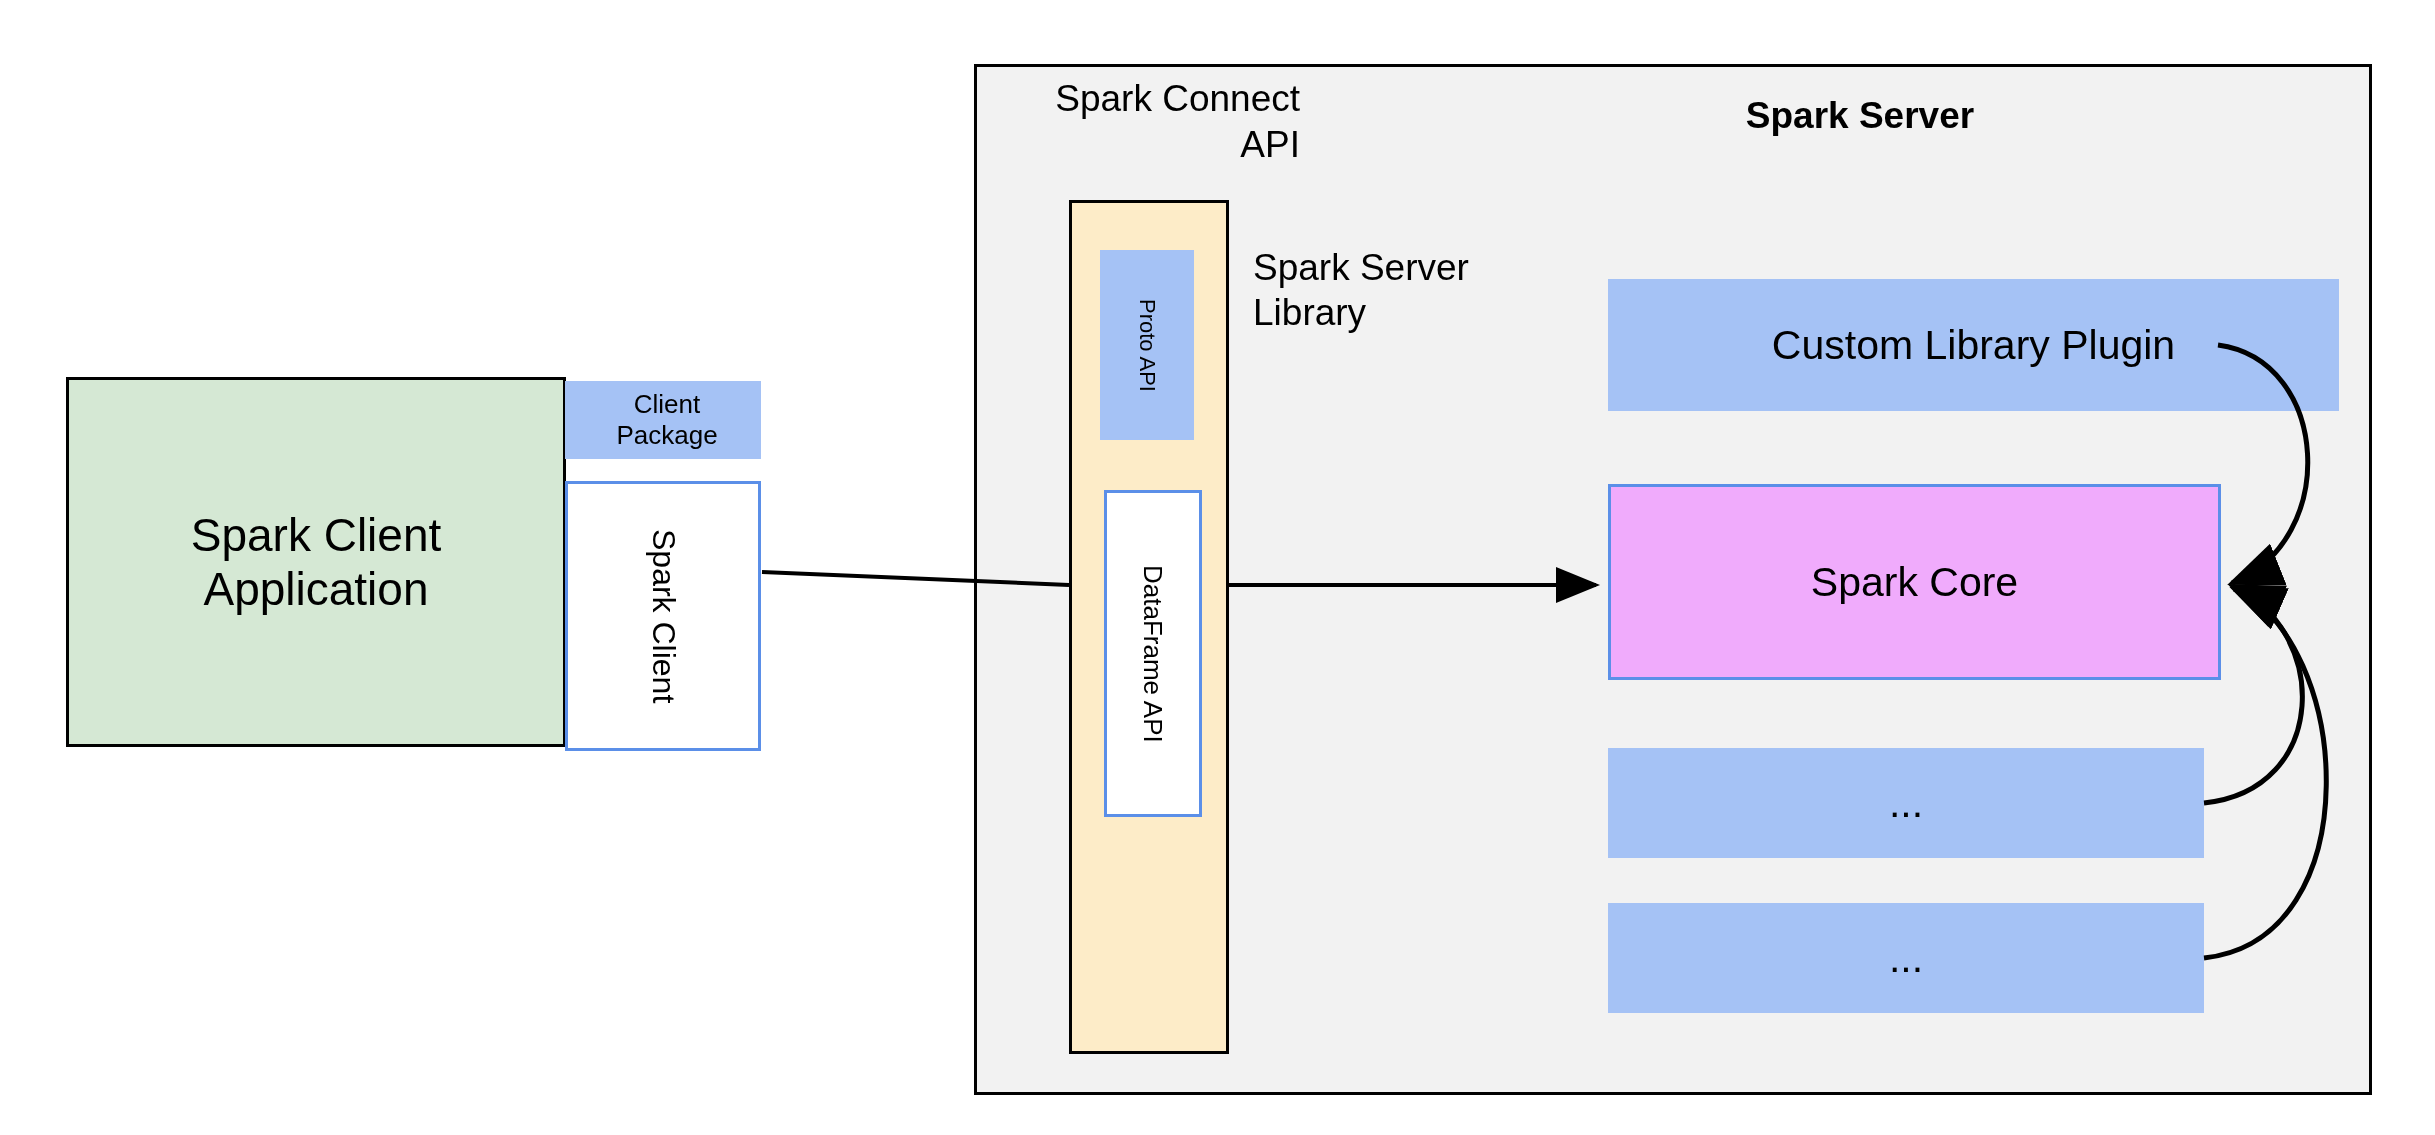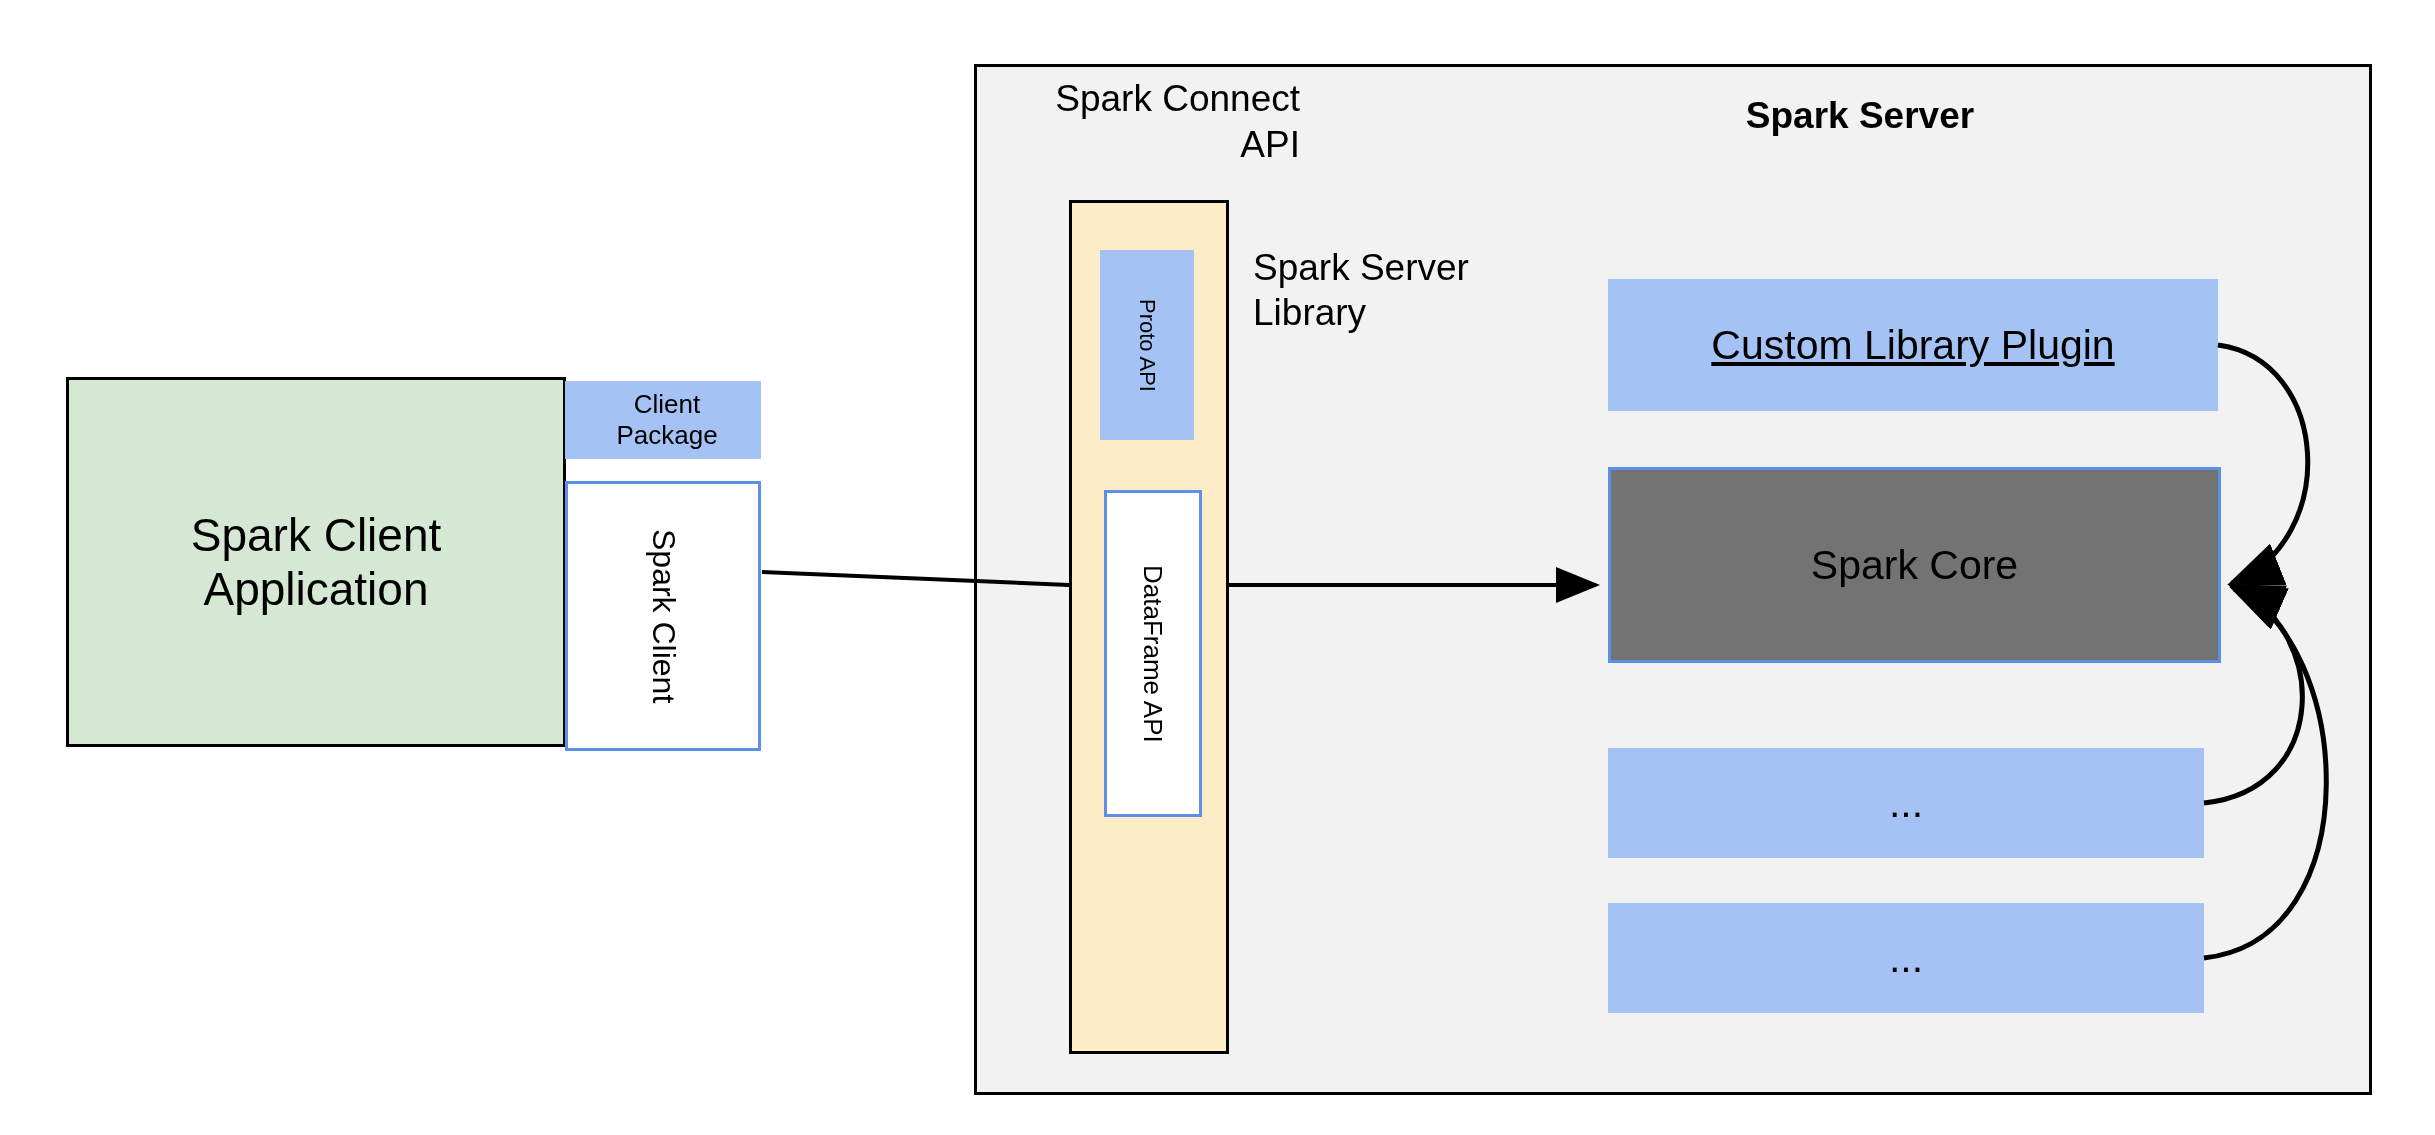--- a/index.html
+++ b/index.html
@@ -122,33 +122,32 @@
     left: 1253px;
     top: 245px;
     width: 300px;
     font-size: 37px;
     text-align: left;
     line-height: 1.22;
   }
   #custom-library-plugin {
     left: 1608px;
     top: 279px;
-    width: 610px;
+    width: 731px;
     height: 132px;
     background: #a5c2f5;
     border: none;
     font-size: 41px;
-    text-decoration: underline;
   }
   #spark-core {
     left: 1608px;
-    top: 467px;
+    top: 484px;
     width: 613px;
     height: 196px;
-    background: #737373;
+    background: #f0abfc;
     border: 3px solid #5b8fe8;
     font-size: 41px;
   }
   #ellipsis-1 {
     left: 1608px;
     top: 748px;
     width: 596px;
     height: 110px;
     background: #a5c2f5;
     border: none;

